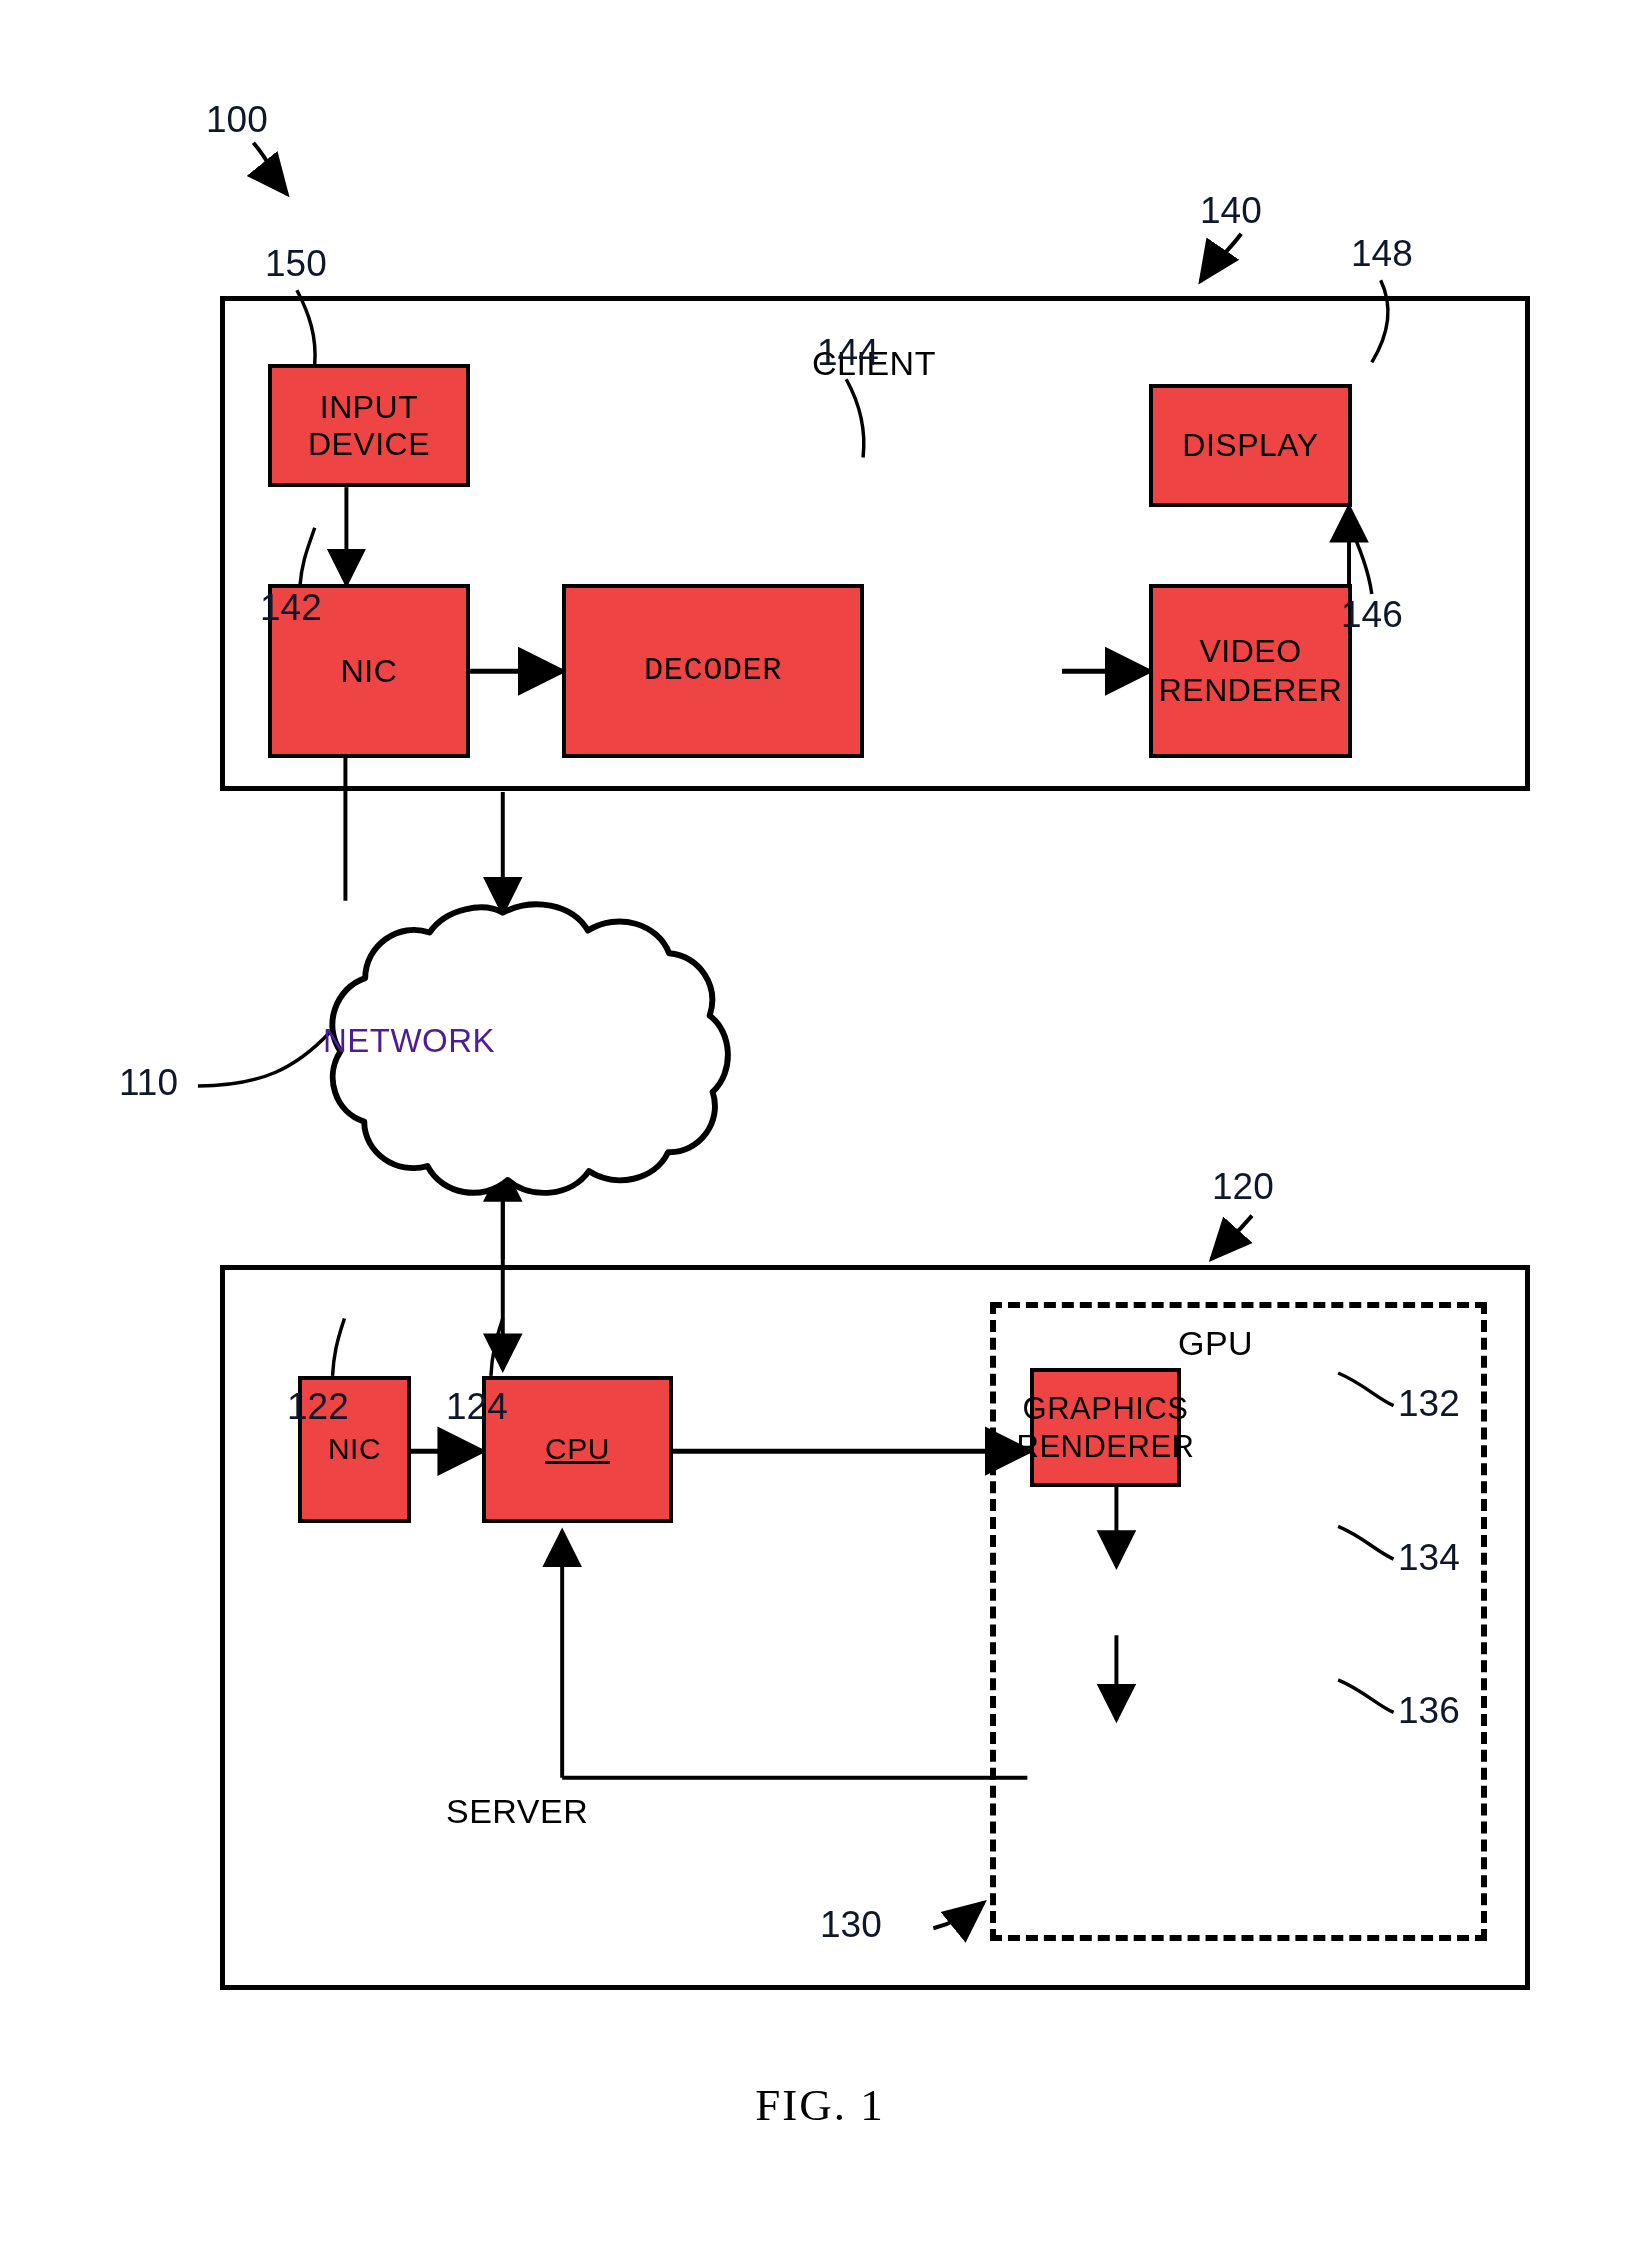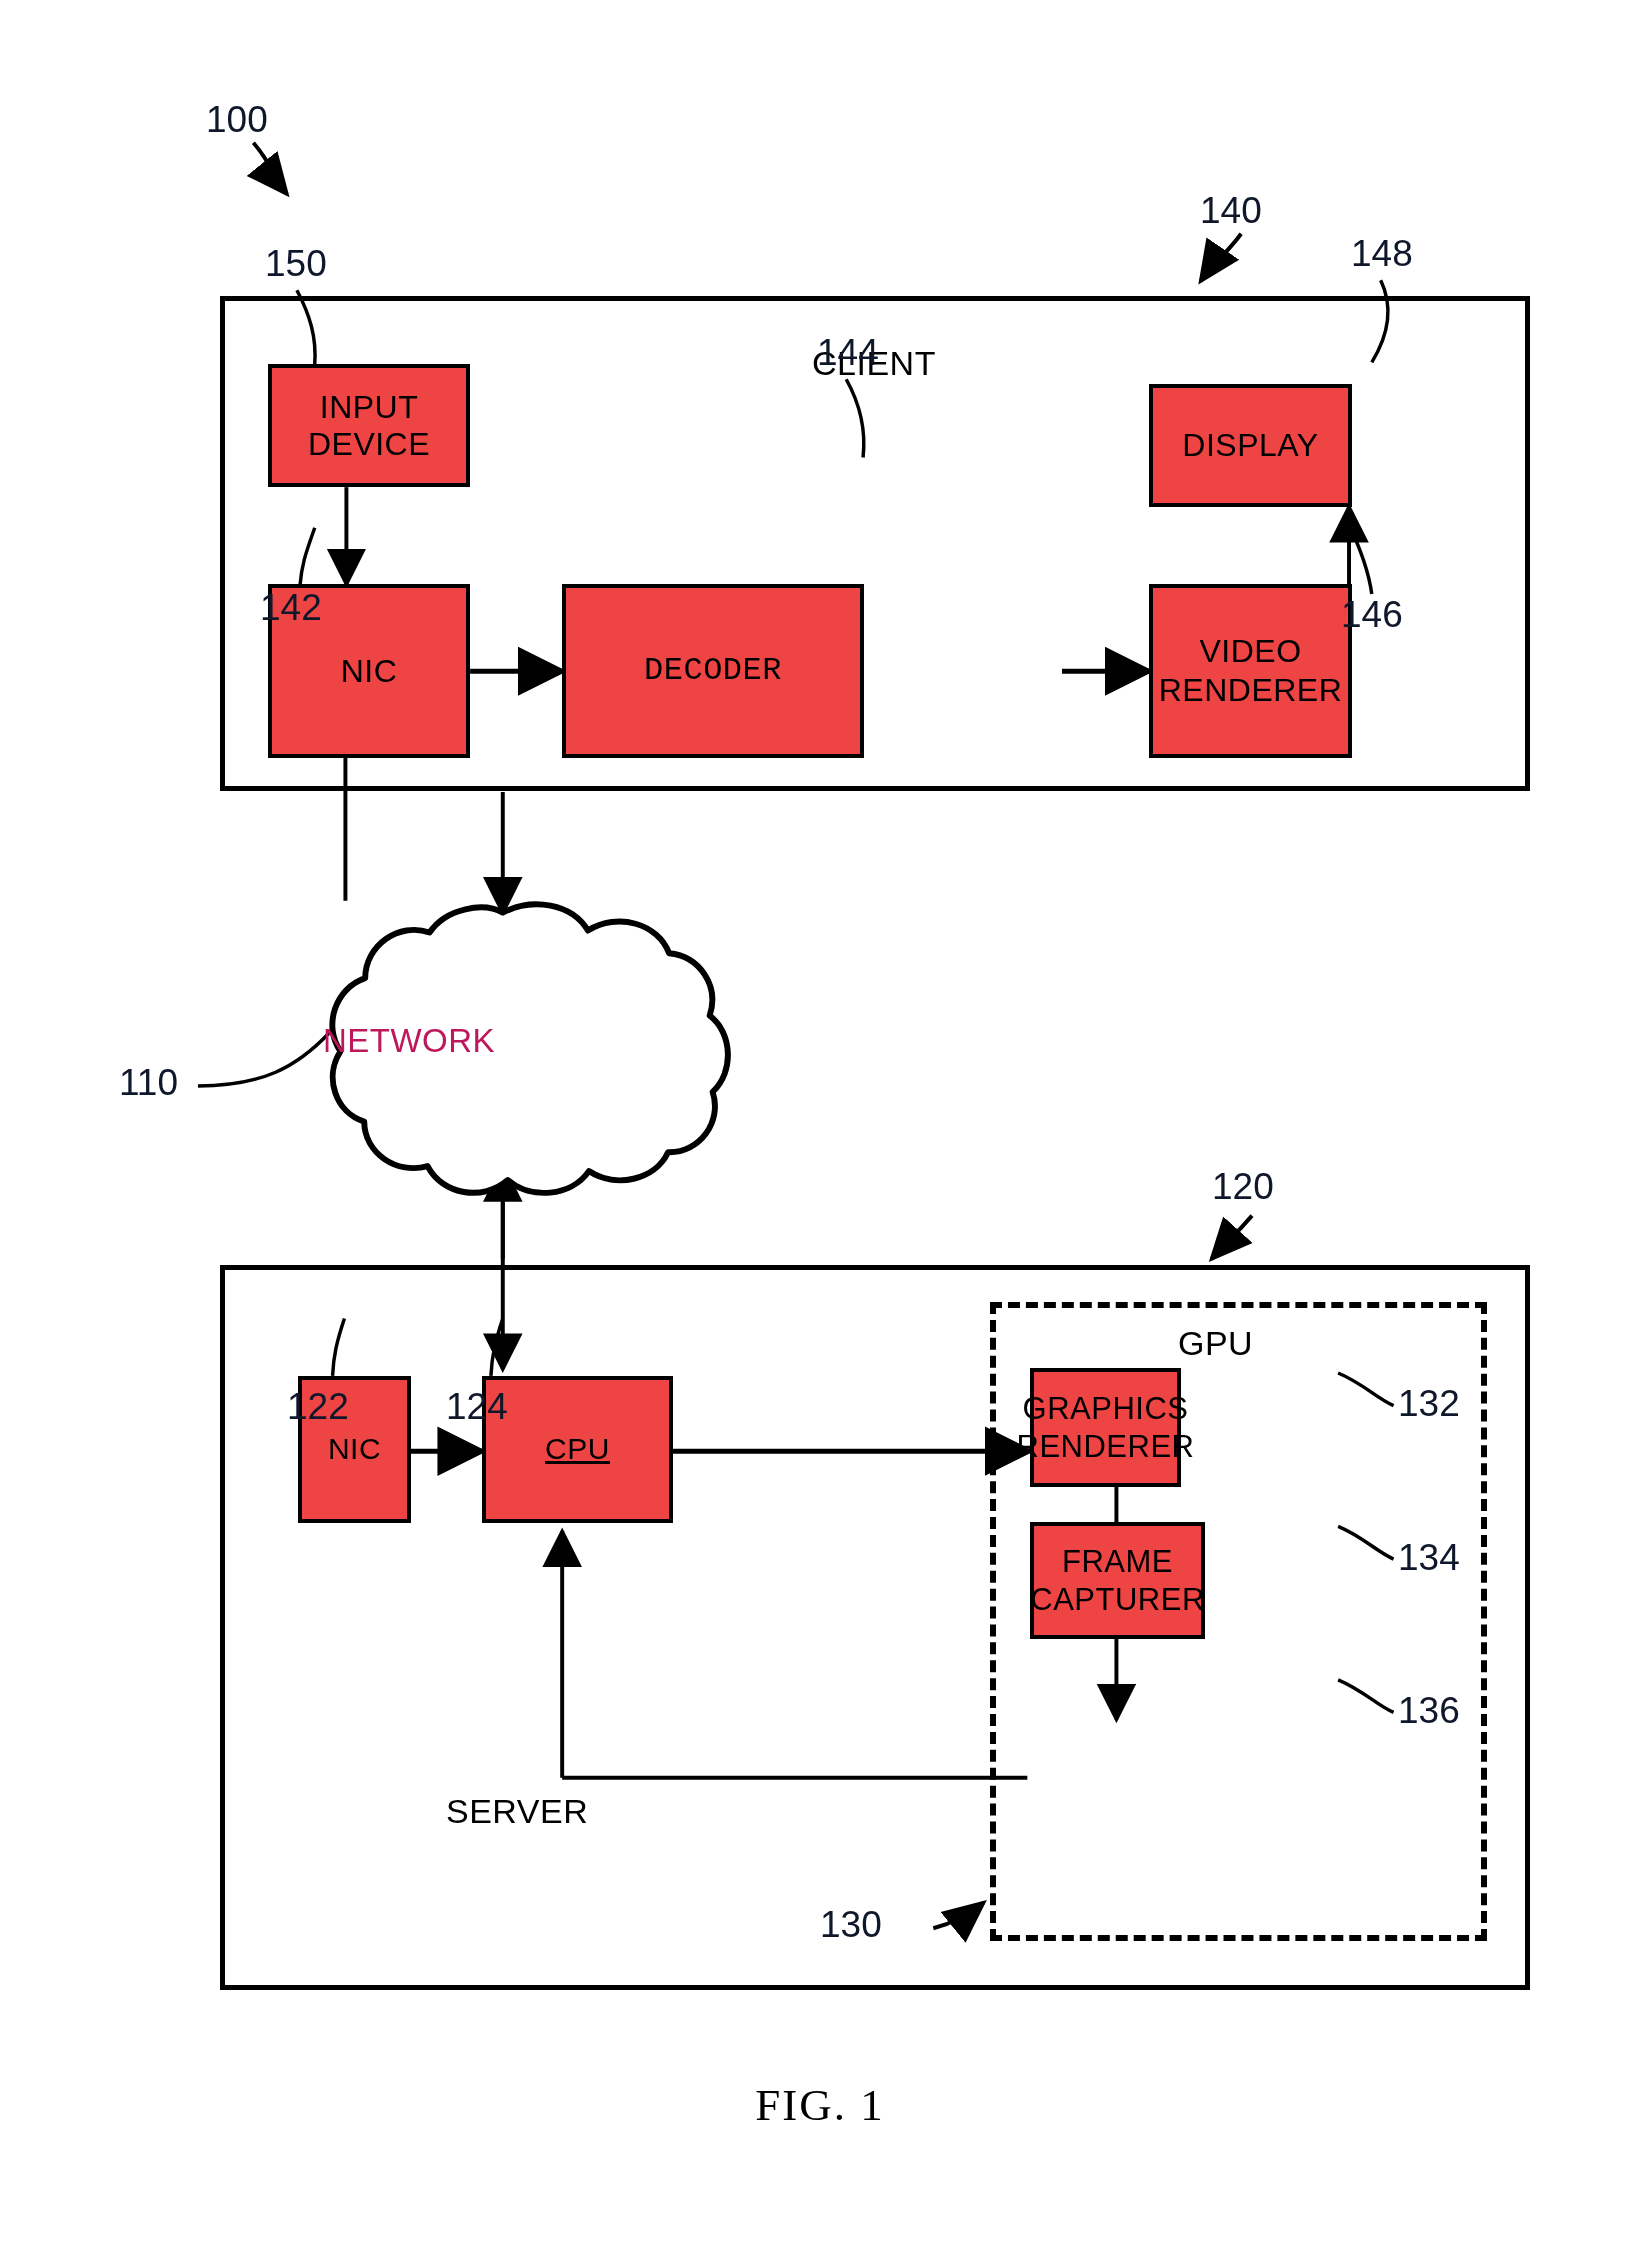--- a/index.html
+++ b/index.html
@@ -71,21 +71,21 @@
     position: absolute;
     font-family: "Liberation Serif", serif;
     font-size: 45px;
     letter-spacing: 2px;
     color: #000;
     white-space: nowrap;
   }
   .cloudlabel {
     position: absolute;
     font-size: 33px;
-    color: #be185d;
+    color: #4c1d95;
     white-space: nowrap;
     letter-spacing: 0.5px;
   }
 </style>
 </head>
 <body>
 
 <div id="page">
 
   <svg class="layer" viewBox="0 0 1657 2282" xmlns="http://www.w3.org/2000/svg">
@@ -214,24 +214,20 @@
 
   <div class="dashbox" style="left:990px; top:1302px; width:497px; height:639px;"></div>
 
   <div class="lbl" style="left:1178px; top:1324px; font-size:34px;">GPU</div>
 
   <div class="cbox two-line" style="left:1030px; top:1368px; width:151px; height:119px; font-size:31px; flex-direction:column;align-items:center;">
     <span>GRAPHICS</span>
     <span>RENDERER</span>
   </div>
 
-  <div class="cbox two-line" style="left:1030px; top:1522px; width:175px; height:117px; font-size:31px; flex-direction:column;">
-    <span>FRAME</span>
-    <span>CAPTURER</span>
-  </div>
 
 
   <div class="refnum" style="left:1398px; top:1383px;">132</div>
   <div class="refnum" style="left:1398px; top:1537px;">134</div>
   <div class="refnum" style="left:1398px; top:1690px;">136</div>
   <div class="refnum" style="left:820px; top:1904px;">130</div>
 
   <div class="figcap" style="left:820px; top:2079px; transform:translateX(-50%);">FIG. 1</div>
 
 </div>

